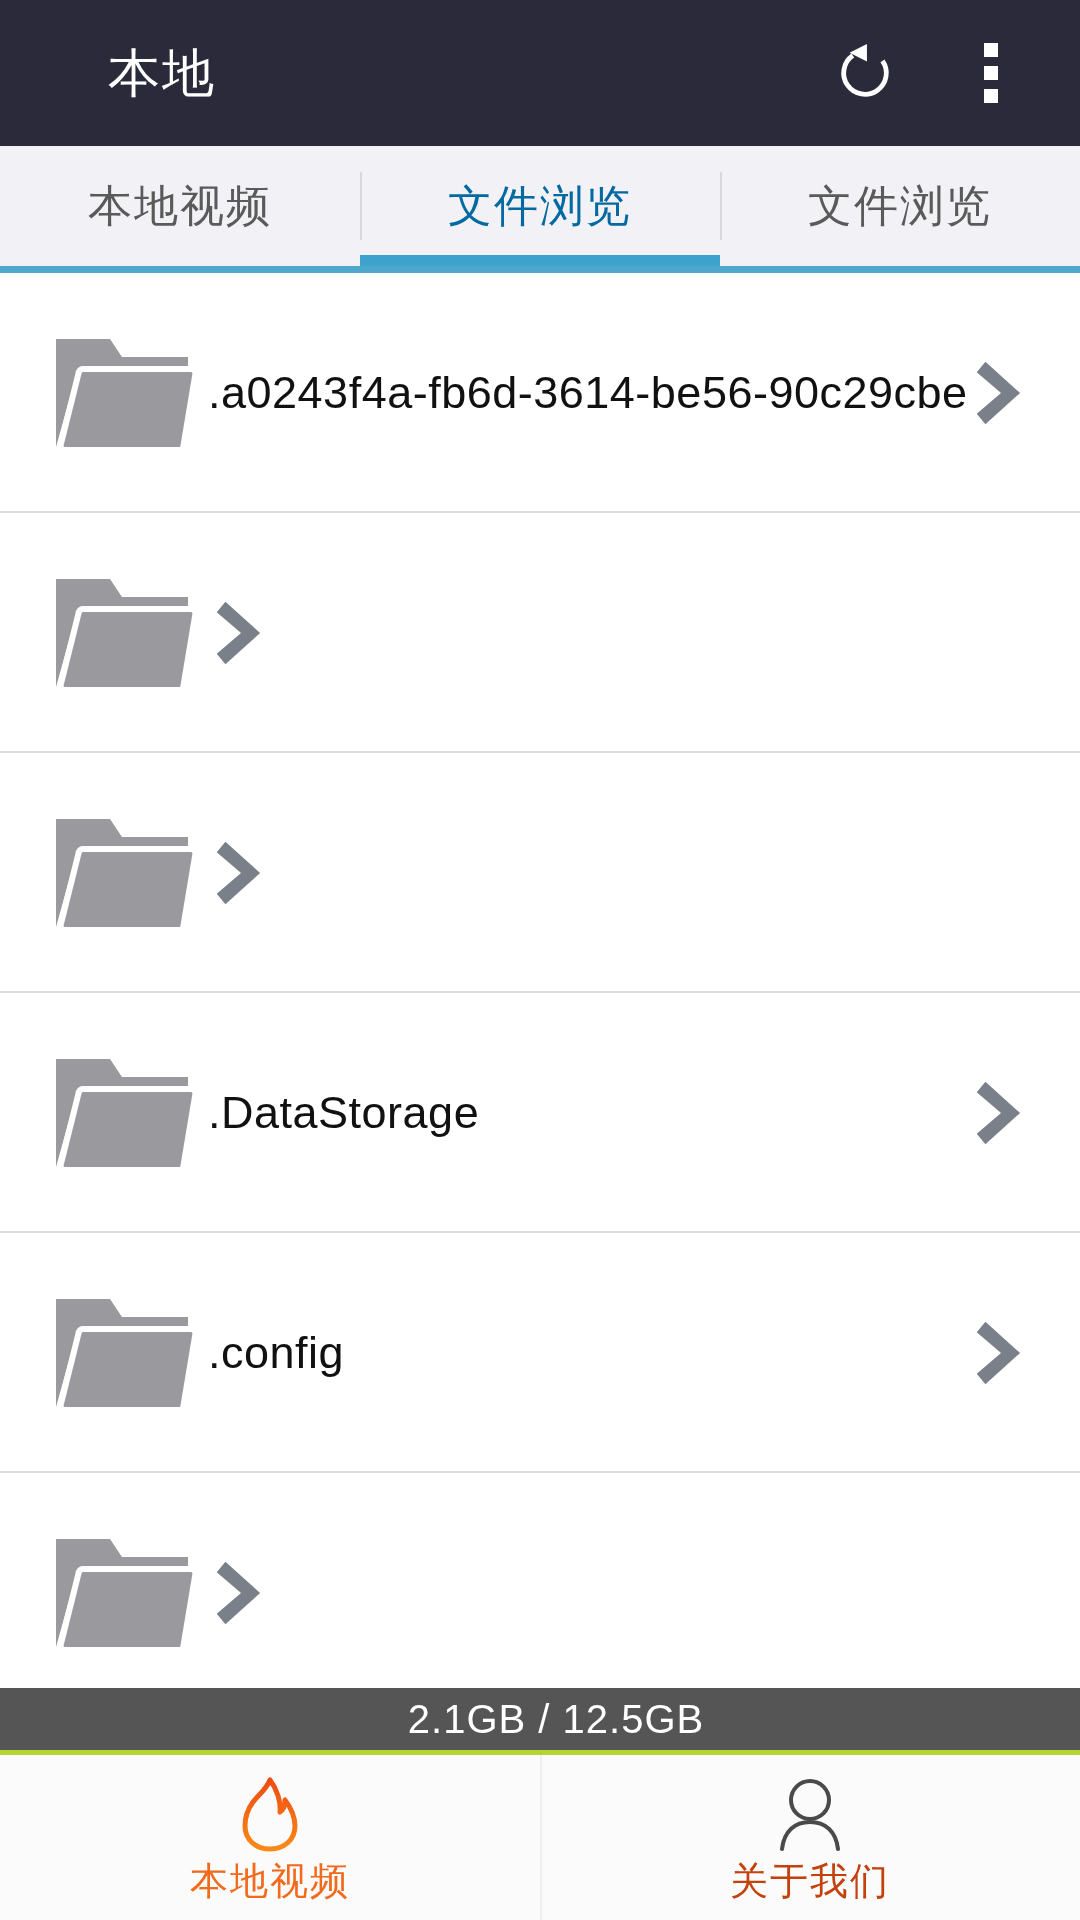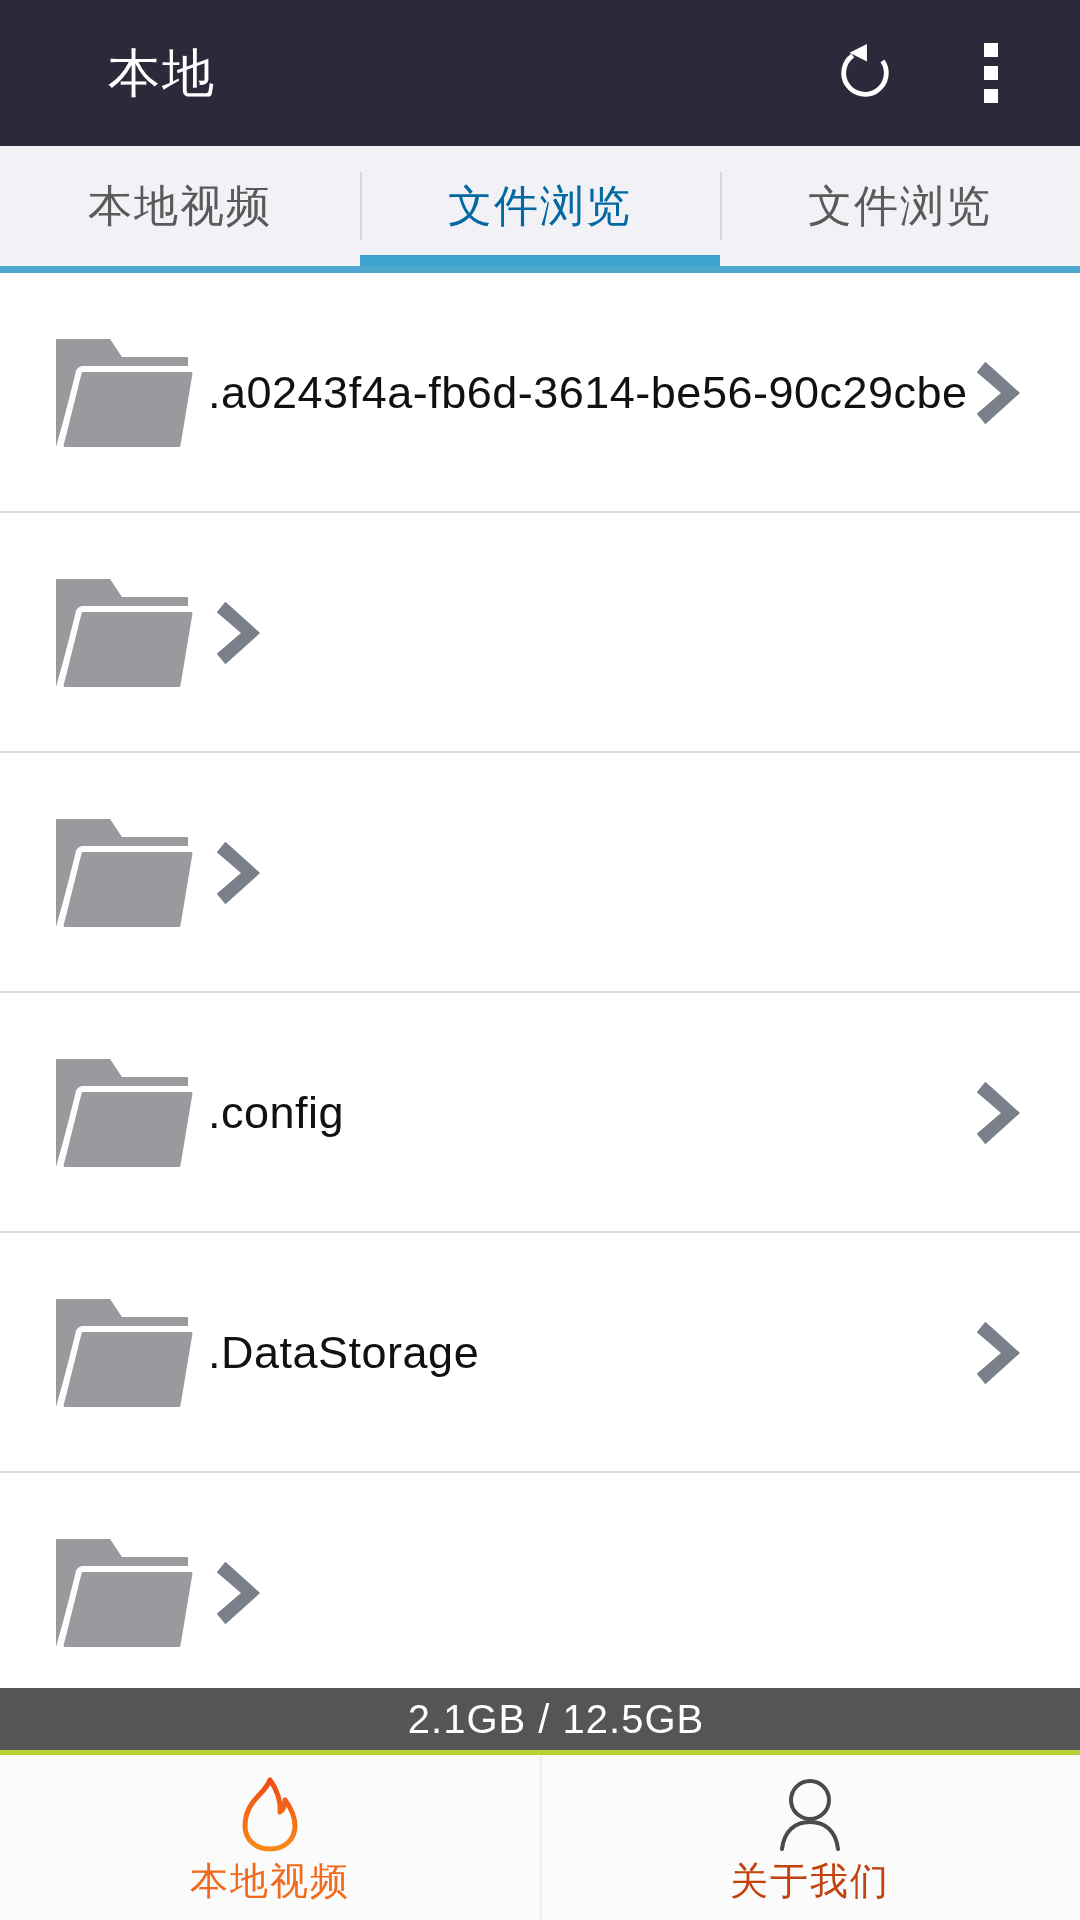--- a/index.html
+++ b/index.html
@@ -173,36 +173,36 @@
       </span>
     </div>
 
     <div class="row">
       <span class="row-icon">
         <svg class="folder-svg" viewBox="0 0 100 100">
           <path d="M6 14 h36 l8 12 h44 v10 H20 L6 86 Z" fill="#9a9a9e"></path>
           <path d="M24 34 h72 a3 3 0 0 1 3 3 l-8 48 a3 3 0 0 1 -3 3 H12 a3 3 0 0 1 -3 -3 l12 -48 a3 3 0 0 1 3 -3 Z" fill="#9a9a9e" stroke="#ffffff" stroke-width="4"></path>
         </svg>
       </span>
+      <span class="row-label">.DataStorage</span>
+      <span class="row-chevron">
+        <svg class="chev-svg" viewBox="0 0 30 40">
+          <polygon points="6,2 26,20 6,38 1,32 15,20 1,8" fill="#7a8089"></polygon>
+        </svg>
+      </span>
+    </div>
+
+    <div class="row">
+      <span class="row-icon">
+        <svg class="folder-svg" viewBox="0 0 100 100">
+          <path d="M6 14 h36 l8 12 h44 v10 H20 L6 86 Z" fill="#9a9a9e"></path>
+          <path d="M24 34 h72 a3 3 0 0 1 3 3 l-8 48 a3 3 0 0 1 -3 3 H12 a3 3 0 0 1 -3 -3 l12 -48 a3 3 0 0 1 3 -3 Z" fill="#9a9a9e" stroke="#ffffff" stroke-width="4"></path>
+        </svg>
+      </span>
       <span class="row-label">.config</span>
-      <span class="row-chevron">
-        <svg class="chev-svg" viewBox="0 0 30 40">
-          <polygon points="6,2 26,20 6,38 1,32 15,20 1,8" fill="#7a8089"></polygon>
-        </svg>
-      </span>
-    </div>
-
-    <div class="row">
-      <span class="row-icon">
-        <svg class="folder-svg" viewBox="0 0 100 100">
-          <path d="M6 14 h36 l8 12 h44 v10 H20 L6 86 Z" fill="#9a9a9e"></path>
-          <path d="M24 34 h72 a3 3 0 0 1 3 3 l-8 48 a3 3 0 0 1 -3 3 H12 a3 3 0 0 1 -3 -3 l12 -48 a3 3 0 0 1 3 -3 Z" fill="#9a9a9e" stroke="#ffffff" stroke-width="4"></path>
-        </svg>
-      </span>
-      <span class="row-label">.DataStorage</span>
       <span class="row-chevron">
         <svg class="chev-svg" viewBox="0 0 30 40">
           <polygon points="6,2 26,20 6,38 1,32 15,20 1,8" fill="#7a8089"></polygon>
         </svg>
       </span>
     </div>
 
     <div class="row">
       <span class="row-icon">
         <svg class="folder-svg" viewBox="0 0 100 100">

